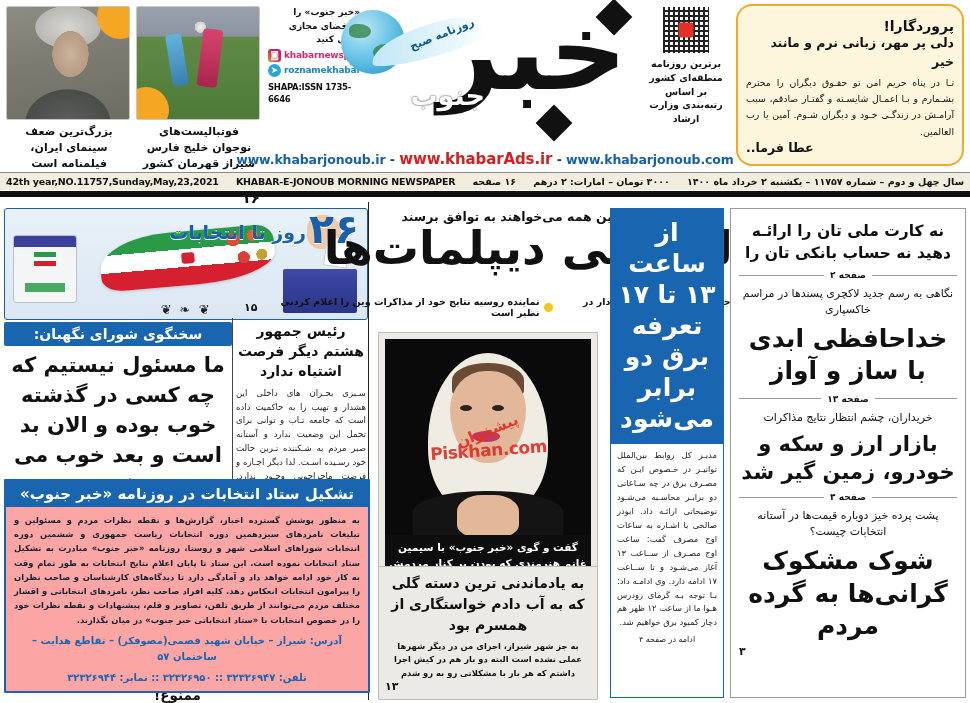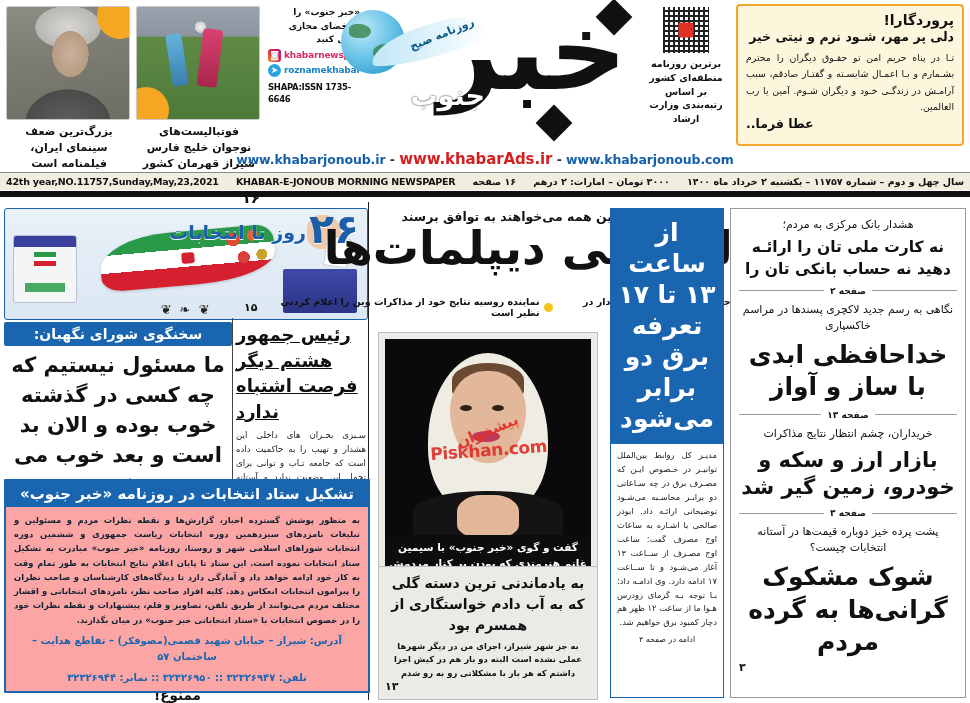--- a/index.html
+++ b/index.html
@@ -203,21 +203,21 @@
   .hl-xl{font-size:21px;font-weight:bold;line-height:1.42;text-align:center;color:#111;}
   .hl-lg{font-size:23px;font-weight:bold;line-height:1.4;text-align:center;color:#111;}
   .hl-sm{font-size:13.5px;font-weight:bold;line-height:1.45;text-align:center;color:#111;}
 
   .leftcol{position:absolute;left:4px;top:122px;width:228px;}
   .twocol{display:flex;gap:10px;}
   .twocol>div{flex:1;}
 
   
   .col2{position:absolute;left:236px;top:122px;width:130px;}
-  .col2 .t{font-size:18px;font-weight:bold;text-align:left;line-height:1.42;text-decoration:underline;}
+  .col2 .t{font-size:14px;font-weight:bold;text-align:center;line-height:1.42;}
   .body-tx{
     font-size:8.6px;line-height:1.62;text-align:justify;color:#222;margin-top:5px;
   }
   .cont{font-size:8.2px;text-align:center;margin-top:3px;color:#222;}
   .vsep{position:absolute;top:118px;width:1px;background:#444;}
 
   
   .hqbox{position:absolute;left:4px;bottom:10px;width:362px;border:2px solid #1a65b0;border-radius:1px;background:#fca5a5;}
   .hqbox .hd{background:#1a65b0;color:#fff;font-weight:bold;text-align:center;font-size:15px;padding:4px 0;}
   .hqbox .bd{padding:6px 8px;font-size:8.4px;line-height:1.7;text-align:justify;color:#123;font-weight:bold;}
@@ -340,23 +340,23 @@
       <div class="globe"></div>
       <div class="swoosh">
         <span>روزنامه صبح</span>
       </div>
       <div class="dia" style="right:8px;top:2px;"></div>
       <div class="dia" style="right:68px;bottom:6px;"></div>
       <div class="khabar">خبر</div>
       <div class="jonoub">جنوب</div>
     </div>
 
-    <div style="position:absolute;left:736px;top:4px;width:228px;height:142px;background:#fdf6dc;border:2px solid #f0a92c;border-radius:4px;box-sizing:border-box;padding:6px 8px;">
+    <div style="position:absolute;left:736px;top:4px;width:228px;height:162px;background:#fdf6dc;border:2px solid #f0a92c;border-radius:16px;box-sizing:border-box;padding:12px 8px;">
       <div style="font-size:14px;font-weight:bold;text-align:right;">پروردگارا!</div>
-      <div style="font-size:12.5px;font-weight:bold;text-align:right;line-height:1.5;">دلی پر مهر، شـود نرم و نیتی خیر</div>
+      <div style="font-size:12.5px;font-weight:bold;text-align:right;line-height:1.5;">دلی پر مهر، زبانی نرم و مانند خیر</div>
       <div style="font-size:9.4px;line-height:1.75;text-align:justify;margin-top:3px;">تـا در پناه حریم امن تو حقـوق دیگران را محترم بشـمارم و بـا اعمـال شایسـته و گفتـار صادقم، سبب آرامـش در زندگـی خـود و دیگران شـوم. آمین یا رب العالمین.</div>
       <div style="font-size:12.5px;font-weight:bold;text-align:left;">عطا فرما..</div>
     </div>
 
     <div class="urlstrip">
       <span>www.khabarjonoub.ir</span>
       <span class="dash">-</span>
       <span class="mid">www.khabarAds.ir</span>
       <span class="dash">-</span>
       <span>www.khabarjonoub.com</span>
@@ -466,21 +466,20 @@
       <div class="head">از ساعت ۱۳ تا ۱۷ تعرفه برق دو برابر می‌شود</div>
       <div class="bd">
         <span>مدیـر کل روابط بین‌الملل توانیـر در خـصوص ایـن که مصـرف برق در چه سـاعاتی دو برابـر محاسـبه می‌شـود توضیحاتی ارائـه داد. ابوذر صالحی با اشـاره به ساعات اوج مصرف گفت: ساعت اوج مصـرف از ســاعت ۱۳ آغاز می‌شـود و تا ســاعت ۱۷ ادامه دارد. وی ادامـه داد: بـا توجه بـه گرمای زودرس هـوا ما از ساعت ۱۲ ظهر هم دچار کمبود برق خواهیم شد.</span>
         <div style="text-align:center;margin-top:3px;font-size:8px;">ادامه در صفحه ۴</div>
       </div>
     </div>
 
     <div class="rightcol">
 
       <div>
-        <div class="kicker">هشدار بانک مرکزی به مردم؛</div>
         <div class="r-h1">نه کارت ملی تان را ارائـه دهید نه حساب بانکی تان را</div>
         <div class="pgref">
           <span class="ln"></span>
             <span class="n">صفحه ۲</span>
             <span class="ln"></span>
         </div>
       </div>
 
       <div>
         <div class="kicker">نگاهی به رسم جدید لاکچری پسندها در مراسم خاکسپاری</div>

